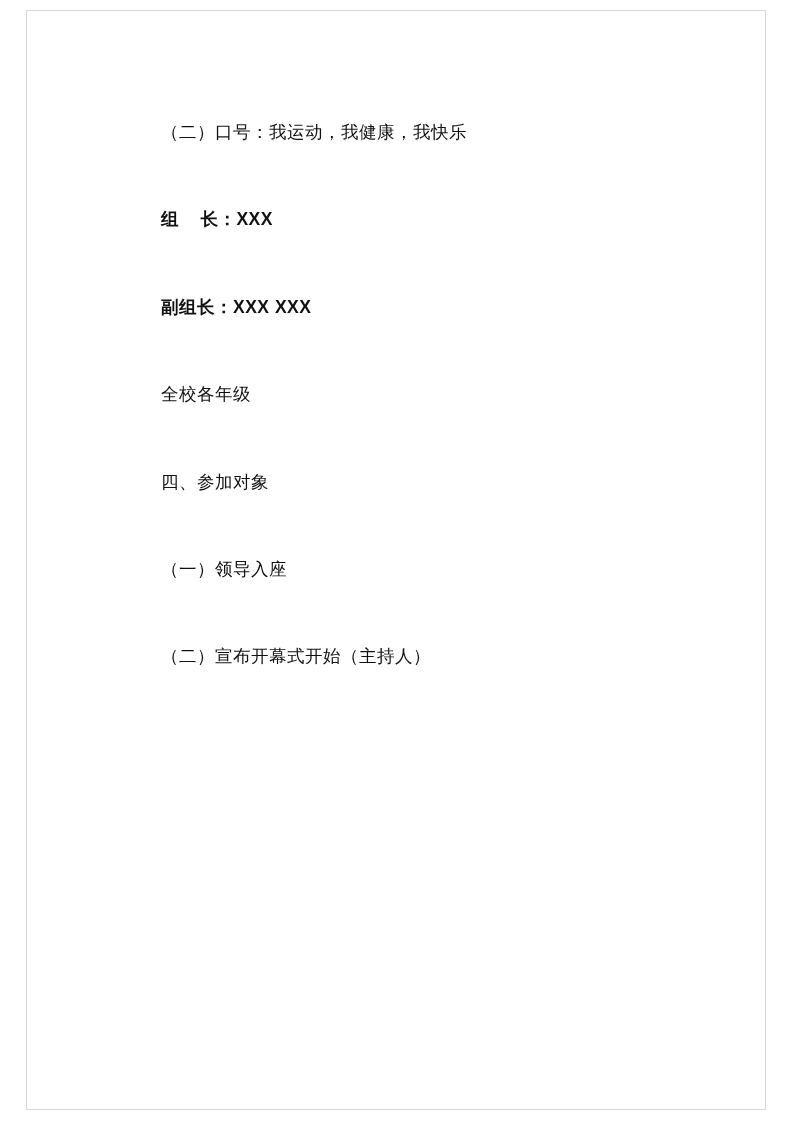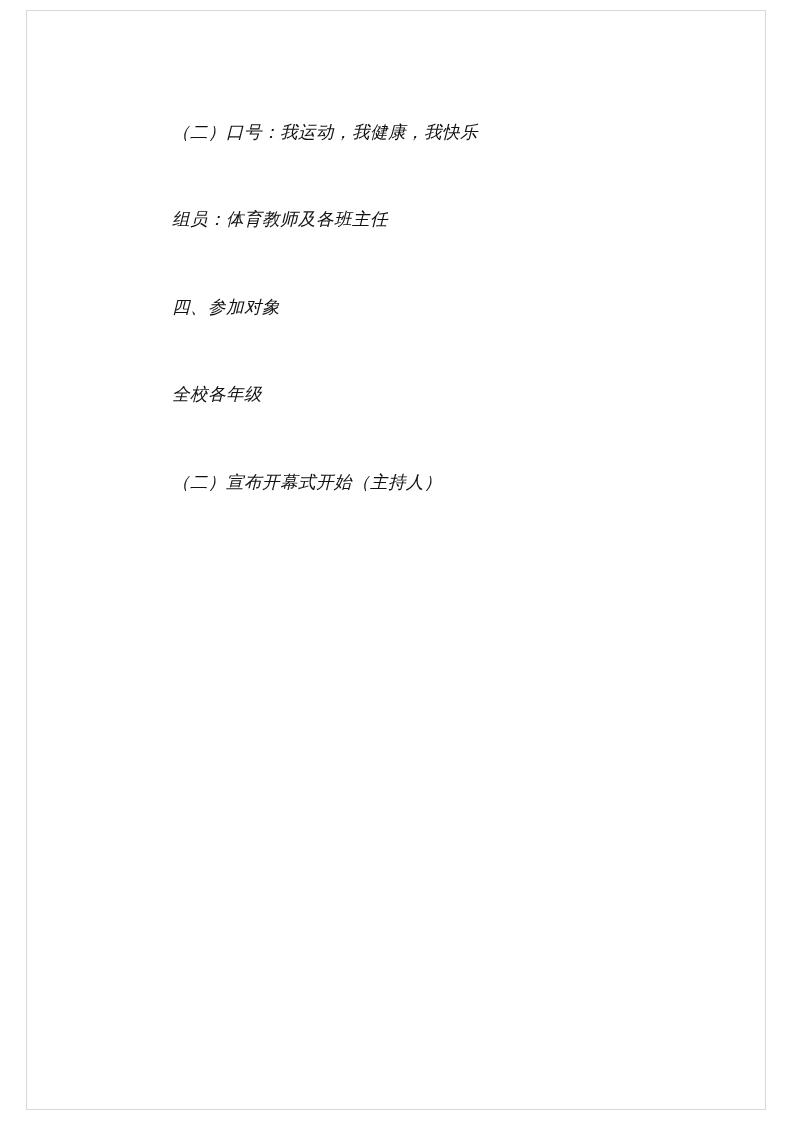--- a/index.html
+++ b/index.html
@@ -29,24 +29,23 @@
     left: 26px;
     top: 10px;
     width: 740px;
     height: 1100px;
     border: 1px solid #d8d8d8;
     box-sizing: border-box;
     pointer-events: none;
   }
   .content {
     position: absolute;
-    left: 172px;
+    left: 161px;
     top: 120px;
     width: 500px;
-    font-style: italic;
   }
   .para {
     font-size: 17.5px;
     line-height: 1.45;
     letter-spacing: 0.5px;
     margin: 0 0 62px 0;
     white-space: pre-wrap;
     color: #111111;
   }
   .para.bold {
@@ -56,18 +55,20 @@
     margin-bottom: 4px;
   }
 </style>
 </head>
 <body>
 
 <div class="page">
   <div class="page-border"></div>
   <div class="content">
     <p class="para">（二）口号：我运动，我健康，我快乐</p>
-    <p class="para">组员：体育教师及各班主任</p>
+    <p class="para bold">组    长：XXX</p>
+    <p class="para bold">副组长：XXX XXX</p>
+    <p class="para">全校各年级</p>
     <p class="para">四、参加对象</p>
-    <p class="para">全校各年级</p>
+    <p class="para">（一）领导入座</p>
     <p class="para">（二）宣布开幕式开始（主持人）</p>
   </div>
 </div>
 
 </body></html>

